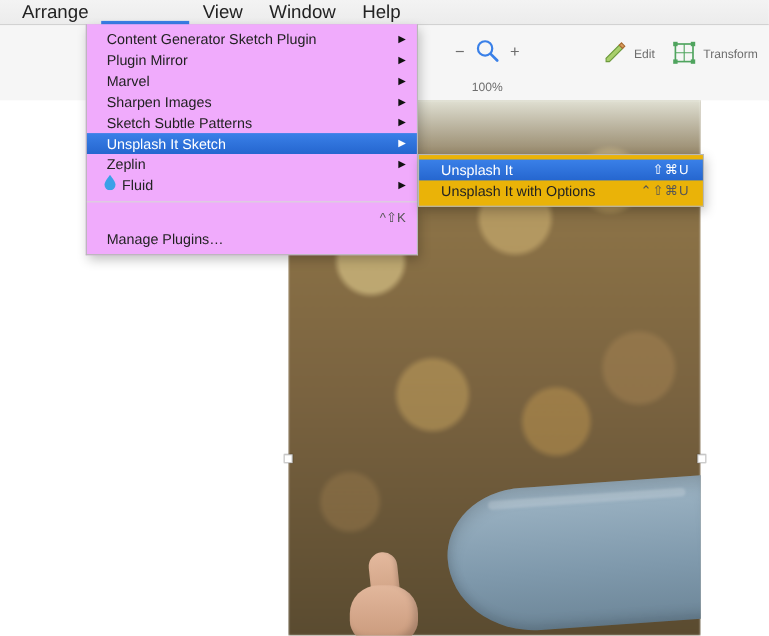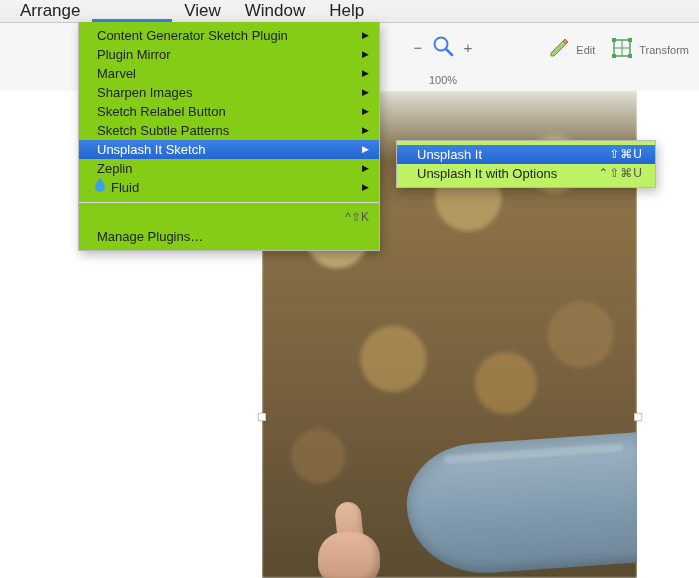--- a/index.html
+++ b/index.html
@@ -80,21 +80,21 @@
   }
   .tool-label {
     font-size: 11px;
     color: #6e6e6e;
   }
   .dropdown {
     position: absolute;
     left: 78px;
     top: 22px;
     width: 300px;
-    background: #84cc16;
+    background: #f0abfc;
     border: 1px solid #b8b8b8;
     border-top: none;
     box-shadow: 2px 4px 10px rgba(0,0,0,0.25);
     padding-top: 4px;
     padding-bottom: 4px;
   }
   .dropdown .ditem {
     height: 19px;
     line-height: 19px;
     padding-left: 18px;
@@ -129,24 +129,24 @@
     color: #555;
   }
   .dropdown .icon-fluid {
     width: 14px;
     text-align: center;
     margin-right: 4px;
     margin-left: -4px;
   }
   .submenu {
     position: absolute;
-    left: 396px;
+    left: 380px;
     top: 140px;
     width: 258px;
-    background: #bef264;
+    background: #eab308;
     border: 1px solid #b8b8b8;
     box-shadow: 2px 4px 10px rgba(0,0,0,0.25);
     padding: 4px 0;
   }
   .submenu .sitem {
     height: 19px;
     line-height: 19px;
     padding-left: 20px;
     padding-right: 12px;
     color: #222;
@@ -332,23 +332,20 @@
   <div class="ditem has-sub">
       <span>Plugin Mirror</span>
     </div>
   <div class="ditem has-sub">
       <span>Marvel</span>
     </div>
   <div class="ditem has-sub">
       <span>Sharpen Images</span>
     </div>
   <div class="ditem has-sub">
-      <span>Sketch Relabel Button</span>
-    </div>
-  <div class="ditem has-sub">
       <span>Sketch Subtle Patterns</span>
     </div>
   <div class="ditem has-sub selected">
       <span>Unsplash It Sketch</span>
     </div>
   <div class="ditem has-sub">
       <span>Zeplin</span>
     </div>
   <div class="ditem has-sub">
     <span class="icon-fluid">

